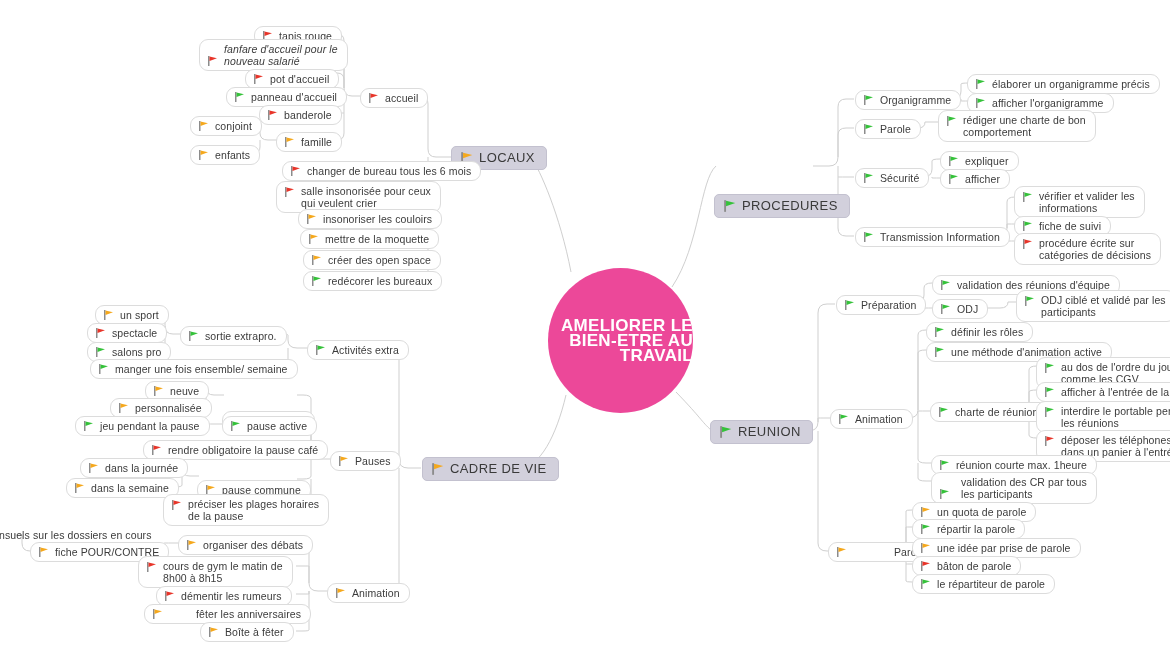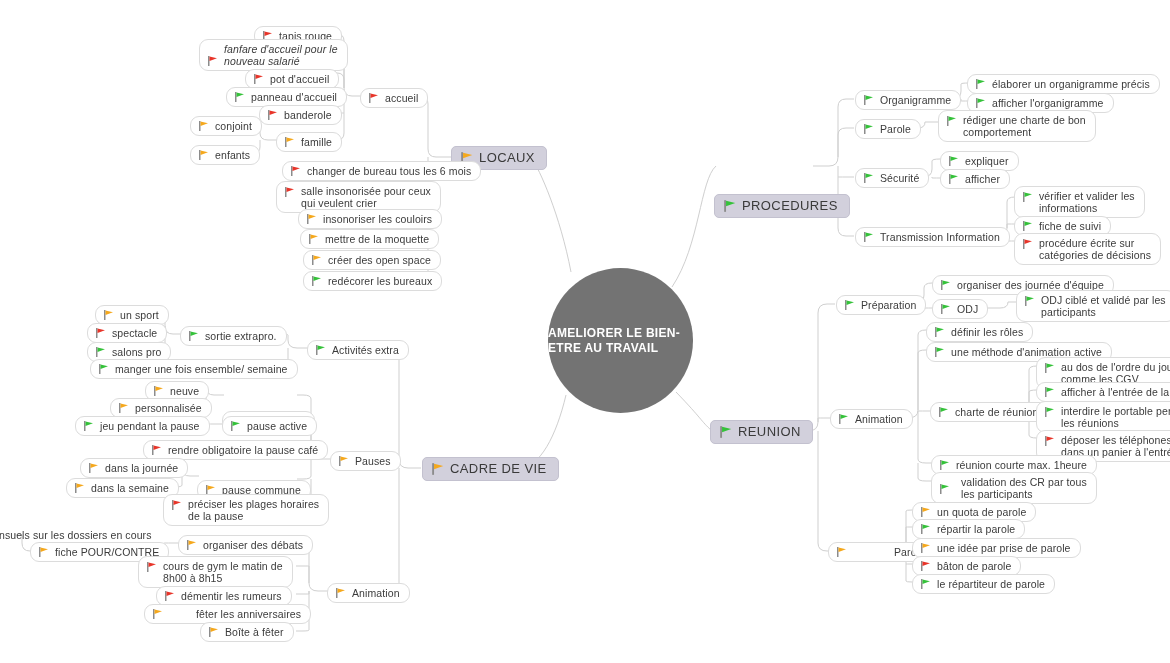--- a/index.html
+++ b/index.html
@@ -55,28 +55,28 @@
     letter-spacing:.4px;
     color:#3a3a3a;
     line-height:14px;
   }
   
   #center{
     position:absolute;
     left:548px;top:268px;
     width:145px;height:145px;
     border-radius:50%;
-    background:#737373;
+    background:#ec4899;
     display:flex;
     align-items:center;
     justify-content:center;
-    text-align:left;
+    text-align:right;
     color:#ffffff;
     font-weight:bold;
-    font-size:12px;
+    font-size:17px;
     line-height:15px;
     letter-spacing:.3px;
   }
   
   .flag{
     flex:0 0 auto;
     width:12px;height:12px;
     display:block;
   }
   .flag.big{width:14px;height:14px;}
@@ -458,21 +458,21 @@
         <path d="M2.5 1.6 L10 3.3 L2.5 6 Z" fill="#35c23a"></path>
       </svg>
     <span class="lbl">Préparation</span>
   </div>
 
   <div class="node box" style="left:932px;top:275px;">
     <svg class="flag" viewBox="0 0 12 12">
         <rect x="1" y="1" width="1.5" height="10" fill="#8c8c8c"></rect>
         <path d="M2.5 1.6 L10 3.3 L2.5 6 Z" fill="#35c23a"></path>
       </svg>
-    <span class="lbl">organiser des journée d'équipe</span>
+    <span class="lbl">validation des réunions d'équipe</span>
   </div>
 
   <div class="node box" style="left:932px;top:299px;">
     <svg class="flag" viewBox="0 0 12 12">
         <rect x="1" y="1" width="1.5" height="10" fill="#8c8c8c"></rect>
         <path d="M2.5 1.6 L10 3.3 L2.5 6 Z" fill="#35c23a"></path>
       </svg>
     <span class="lbl">ODJ</span>
   </div>
 
@@ -553,21 +553,21 @@
   </div>
 
   <div class="node box" style="left:931px;top:455px;">
     <svg class="flag" viewBox="0 0 12 12">
         <rect x="1" y="1" width="1.5" height="10" fill="#8c8c8c"></rect>
         <path d="M2.5 1.6 L10 3.3 L2.5 6 Z" fill="#35c23a"></path>
       </svg>
     <span class="lbl">réunion courte max. 1heure</span>
   </div>
 
-  <div class="node box" style="left:931px;top:472px;align-items:center;gap:10px;">
+  <div class="node box" style="left:931px;top:472px;align-items:flex-end;gap:10px;">
     <svg class="flag" style="margin-top:1px" viewBox="0 0 12 12">
         <rect x="1" y="1" width="1.5" height="10" fill="#8c8c8c"></rect>
         <path d="M2.5 1.6 L10 3.3 L2.5 6 Z" fill="#35c23a"></path>
       </svg>
     <span class="lbl">validation des CR par tous
 les participants</span>
   </div>
 
   <div class="node box" style="left:828px;top:542px;gap:46px;">
     <svg class="flag" viewBox="0 0 12 12">

